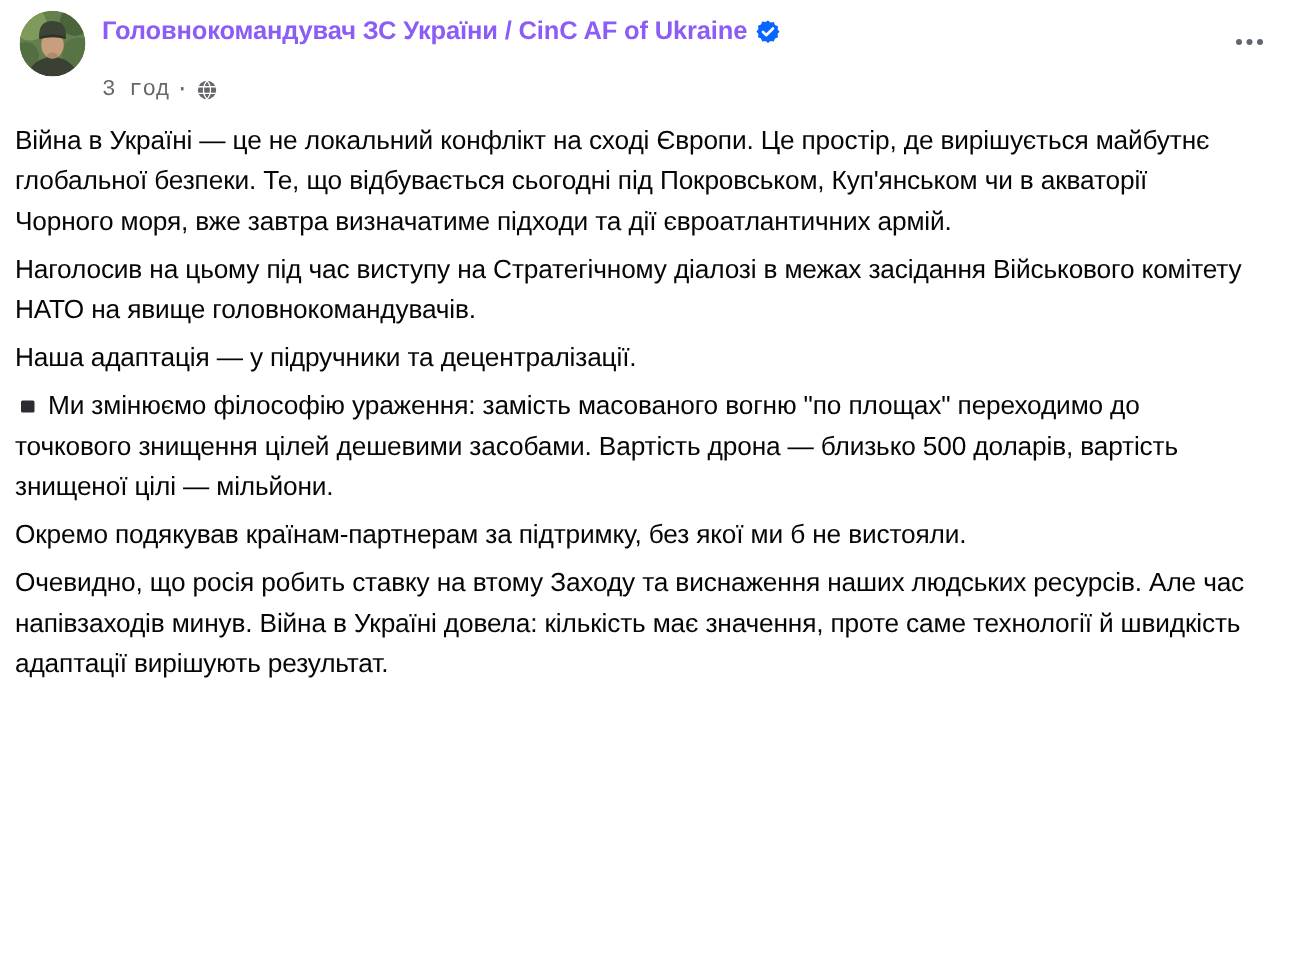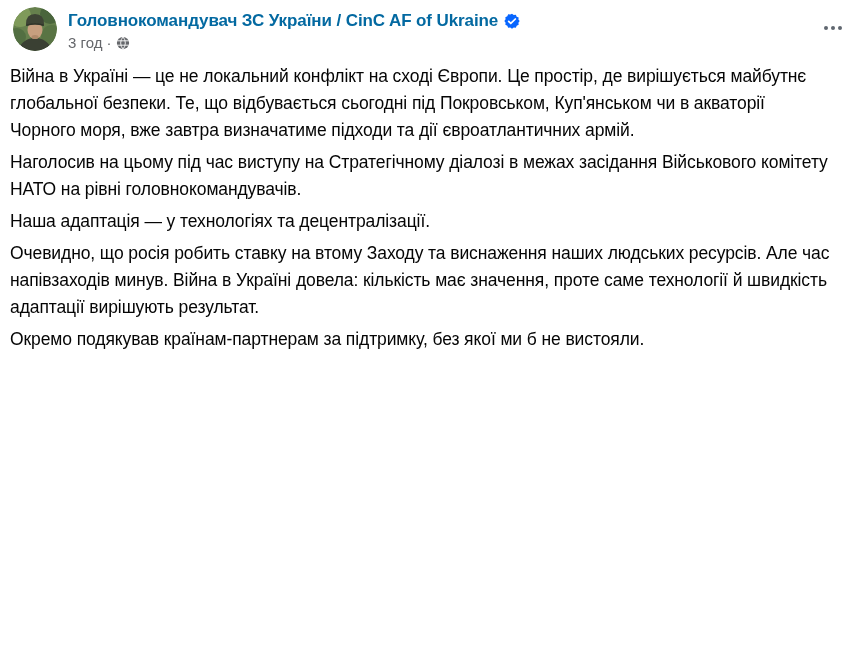--- a/index.html
+++ b/index.html
@@ -11,25 +11,25 @@
   }
   .post-card { width: 860px; height: 646px; background: #fff; position: relative; }
 
   
   .post-header { display: flex; align-items: flex-start; padding: 7px 16px 0 13px; position: relative; }
   .avatar-wrap { width: 44px; height: 44px; border-radius: 50%; overflow: hidden; flex: 0 0 44px; cursor: pointer; }
   .avatar-wrap svg { display: block; }
   .header-text { margin-left: 11px; padding-top: 3px; }
   .page-name-row { display: flex; align-items: center; gap: 6px; }
   .page-name {
-    font-size: 17px; font-weight: bold; color: #0369a1;
+    font-size: 17px; font-weight: bold; color: #8b5cf6;
     line-height: 21px; letter-spacing: -0.1px; cursor: pointer;
   }
   .verified-badge { width: 16px; height: 16px; flex: 0 0 16px; margin-top: 1px; }
-  .meta-row { display: flex; align-items: center; gap: 4px; margin-top: 3px; color: #65676b; font-size: 15px; }
+  .meta-row { display: flex; align-items: center; gap: 4px; margin-top: 20px; color: #65676b; font-size: 15px; font-family: Liberation Mono, monospace; }
   .timestamp { cursor: pointer; }
   .dot-sep { color: #65676b; }
   .globe-icon { width: 14px; height: 14px; margin-left: 1px; }
   .more-btn {
     position: absolute; right: 14px; top: 20px;
     display: flex; gap: 3px; padding: 6px 4px; cursor: pointer; align-items: center;
   }
   .more-btn i { width: 4px; height: 4px; border-radius: 50%; background: #606770; display: block; }
 
   
@@ -90,19 +90,20 @@
 
     <div class="more-btn" title="">
       <i></i>
       <i></i>
       <i></i>
     </div>
   </div>
 
   <div class="post-body">
       <p class="para">Війна в Україні — це не локальний конфлікт на сході Європи. Це простір, де вирішується майбутнє глобальної безпеки. Те, що відбувається сьогодні під Покровськом, Куп'янськом чи в акваторії Чорного моря, вже завтра визначатиме підходи та дії євроатлантичних армій.</p>
-      <p class="para">Наголосив на цьому під час виступу на Стратегічному діалозі в межах засідання Військового комітету НАТО на рівні головнокомандувачів.</p>
-      <p class="para">Наша адаптація — у технологіях та децентралізації.</p>
+      <p class="para">Наголосив на цьому під час виступу на Стратегічному діалозі в межах засідання Військового комітету НАТО на явище головнокомандувачів.</p>
+      <p class="para">Наша адаптація — у підручники та децентралізації.</p>
+      <p class="para bullet"><span class="sq"></span>Ми змінюємо філософію ураження: замість масованого вогню "по площах" переходимо до точкового знищення цілей дешевими засобами. Вартість дрона — близько 500 доларів, вартість знищеної цілі — мільйони.</p>
+      <p class="para">Окремо подякував країнам-партнерам за підтримку, без якої ми б не вистояли.</p>
       <p class="para">Очевидно, що росія робить ставку на втому Заходу та виснаження наших людських ресурсів. Але час напівзаходів минув. Війна в Україні довела: кількість має значення, проте саме технології й швидкість адаптації вирішують результат.</p>
-      <p class="para">Окремо подякував країнам-партнерам за підтримку, без якої ми б не вистояли.</p>
     </div>
 
 </div>
 
 </body></html>

